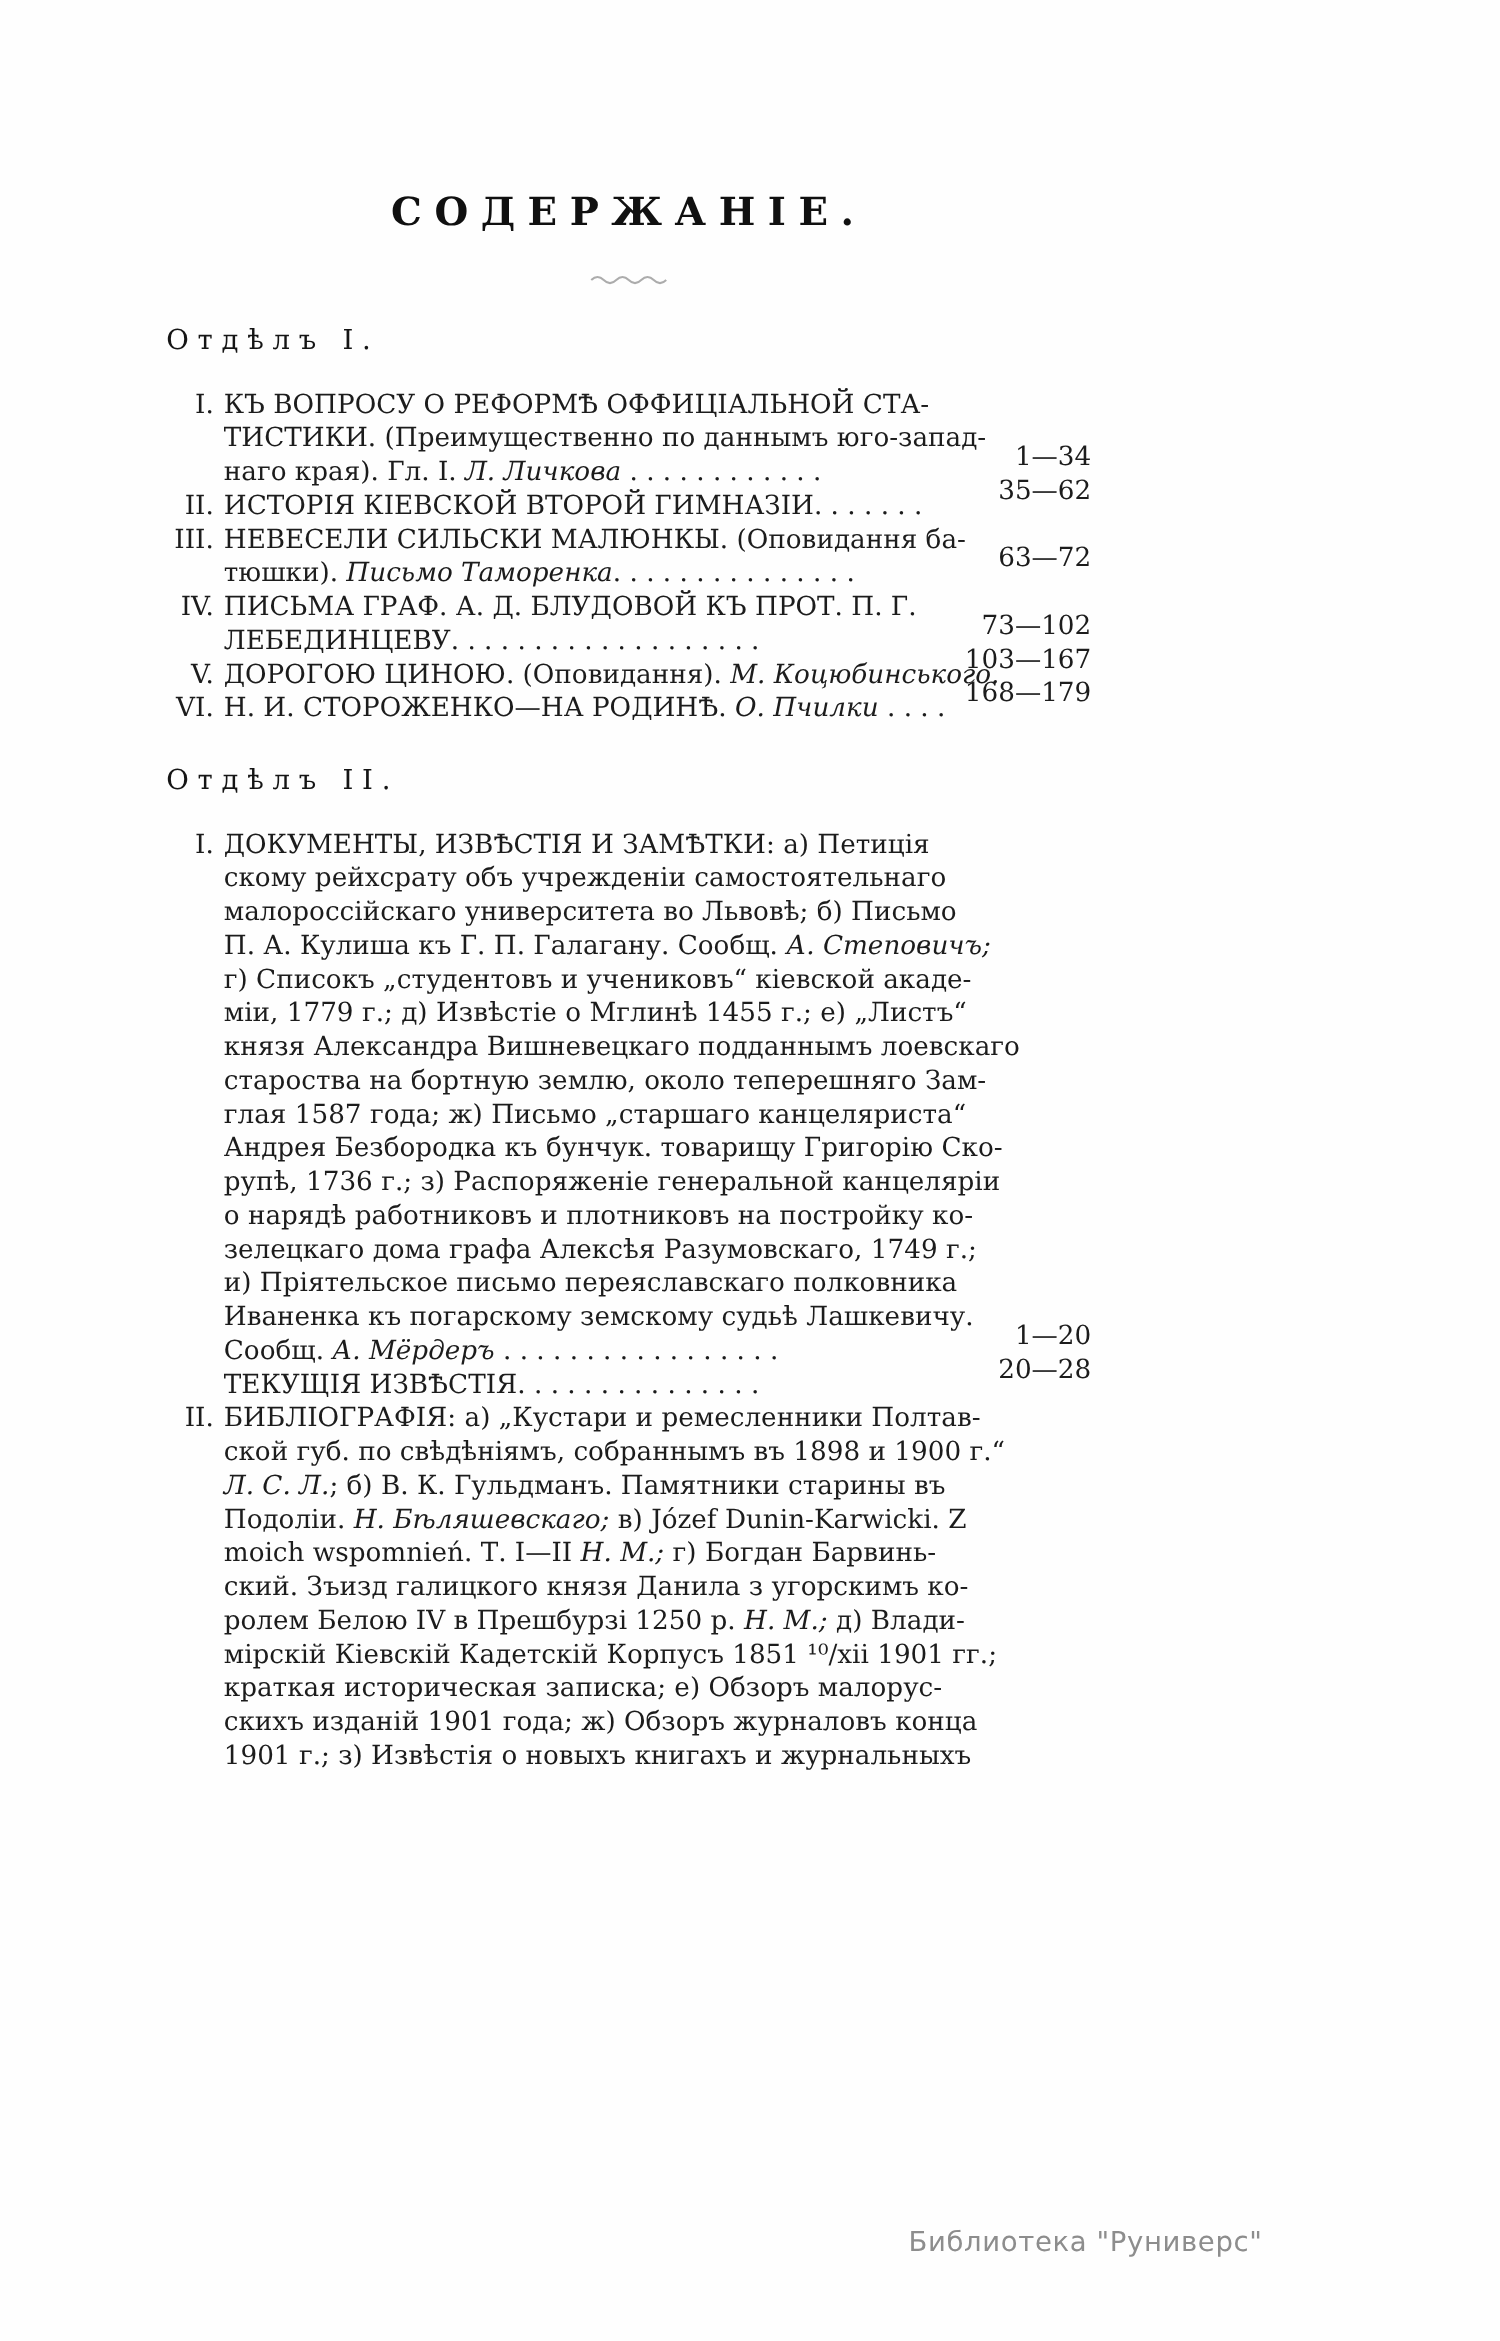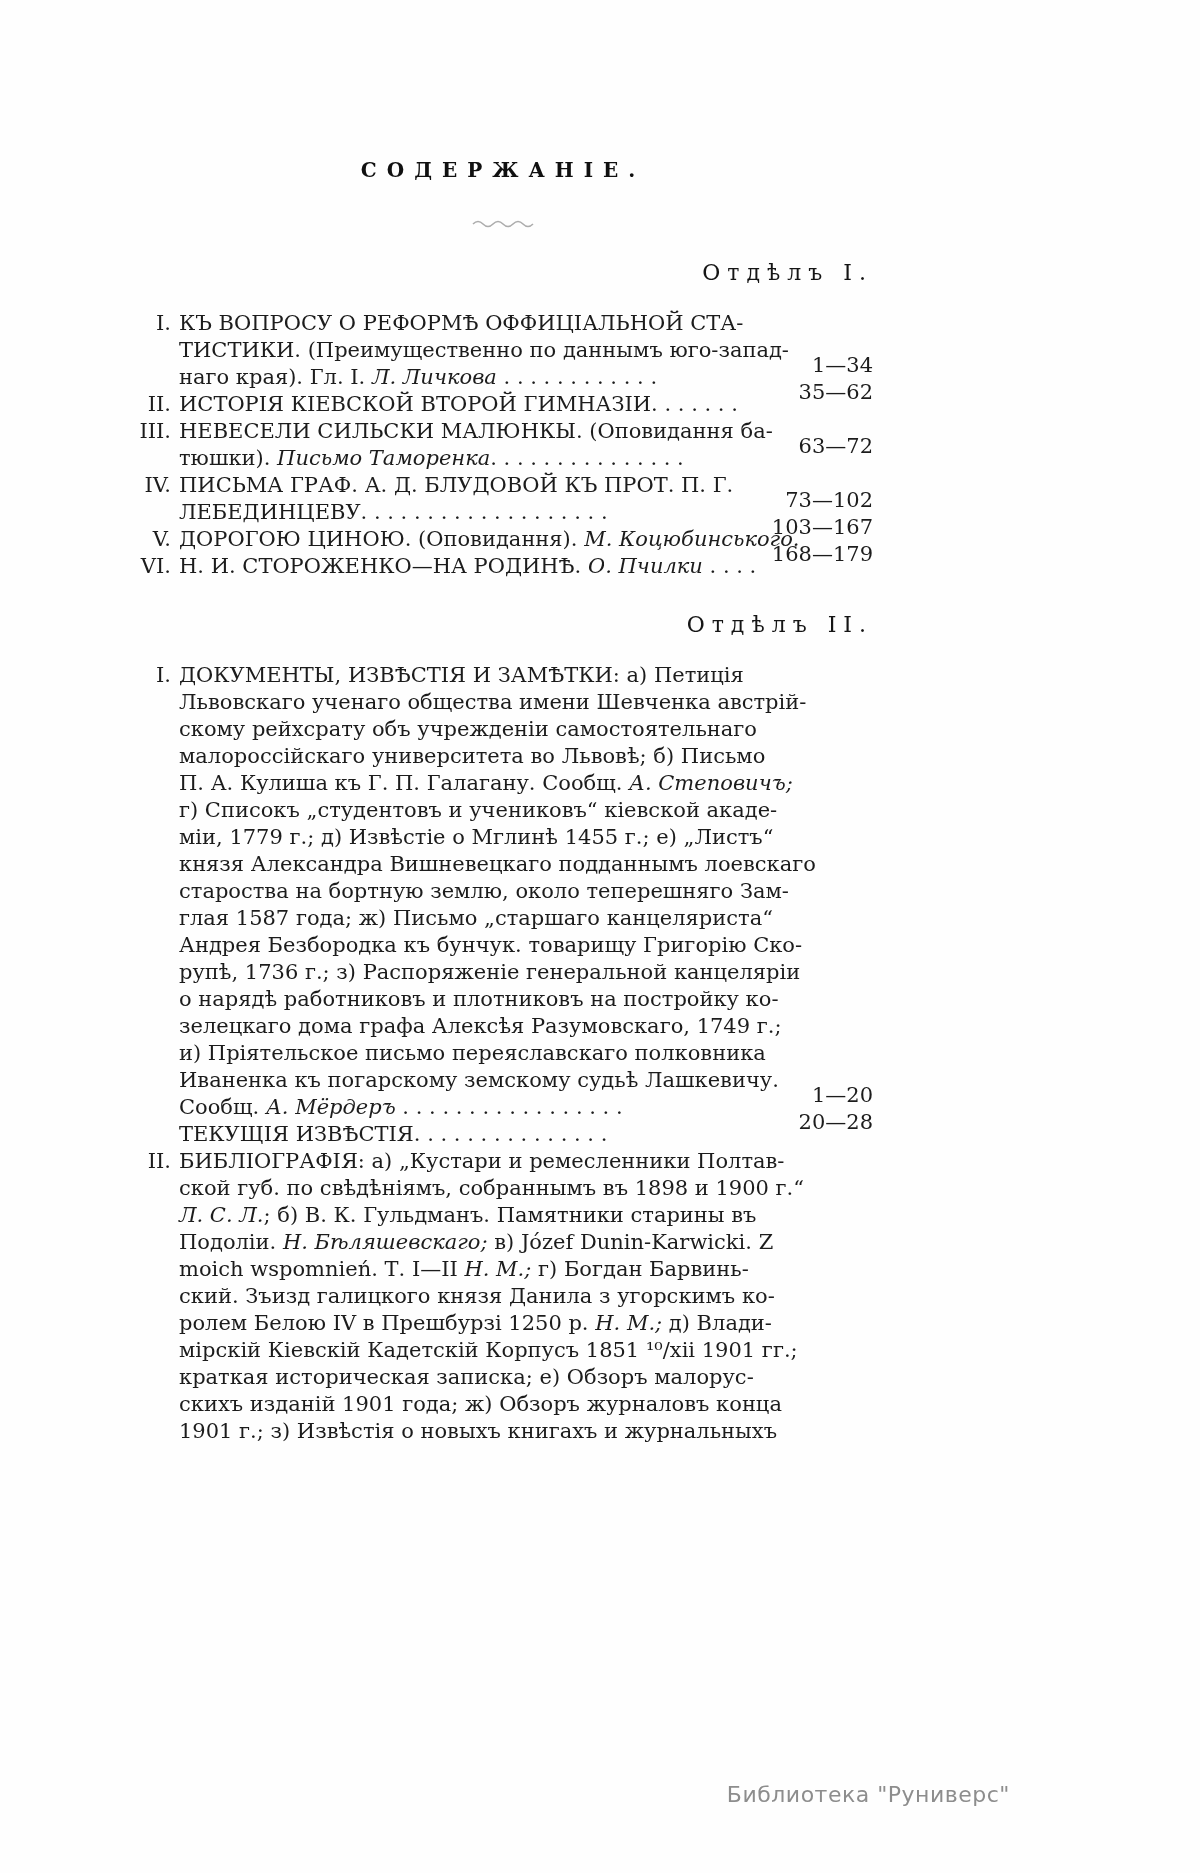--- a/index.html
+++ b/index.html
@@ -8,30 +8,30 @@
     width: 1200px; height: 1873px;
     position: relative;
     font-family: "DejaVu Serif", "Liberation Serif", serif;
     color: #1c1c1c;
     overflow: hidden;
   }
   .page { position: absolute; inset: 0; background: #fefefe; }
   .content { position: absolute; left: 133px; top: 150px; width: 740px; }
   .title {
     text-align: center;
-    font-size: 20px; line-height: 40px;
+    font-size: 31px; line-height: 40px;
     font-weight: bold;
     letter-spacing: 10px;
     color: #101010;
     white-space: nowrap;
   }
   .ornament { text-align: center; margin-top: 24px; height: 14px; }
   .ornament svg { opacity: .55; }
   .section-heading {
-    text-align: right;
+    text-align: left;
     font-size: 22px; line-height: 30px;
     letter-spacing: 7px;
     margin-top: 30px; margin-bottom: 22px;
     color: #151515;
     white-space: nowrap;
   }
   .entry {
     position: relative;
     padding-left: 46px;
     font-size: 21px;
@@ -96,21 +96,20 @@
         </div>
         <div class="entry">
           <span class="num">VI.</span>
           <div class="line">Н. И. СТОРОЖЕНКО—НА РОДИНѢ. <i>О. Пчилки</i> . . . .</div>
           <span class="pages">168—179</span>
         </div>
         <div class="section-heading">Отдѣлъ II.</div>
         <div class="entry">
           <span class="num">I.</span>
           <div class="line">ДОКУМЕНТЫ, ИЗВѢСТІЯ И ЗАМѢТКИ: а) Петиція</div>
-          <div class="line">Львовскаго ученаго общества имени Шевченка австрій-</div>
           <div class="line">скому рейхсрату объ учрежденіи самостоятельнаго</div>
           <div class="line">малороссійскаго университета во Львовѣ; б) Письмо</div>
           <div class="line">П. А. Кулиша къ Г. П. Галагану. Сообщ. <i>А. Степовичъ;</i></div>
           <div class="line">г) Списокъ „студентовъ и учениковъ“ кіевской акаде-</div>
           <div class="line">міи, 1779 г.; д) Извѣстіе о Мглинѣ 1455 г.; е) „Листъ“</div>
           <div class="line">князя Александра Вишневецкаго подданнымъ лоевскаго</div>
           <div class="line">староства на бортную землю, около теперешняго Зам-</div>
           <div class="line">глая 1587 года; ж) Письмо „старшаго канцеляриста“</div>
           <div class="line">Андрея Безбородка къ бунчук. товарищу Григорію Ско-</div>
           <div class="line">рупѣ, 1736 г.; з) Распоряженіе генеральной канцеляріи</div>

